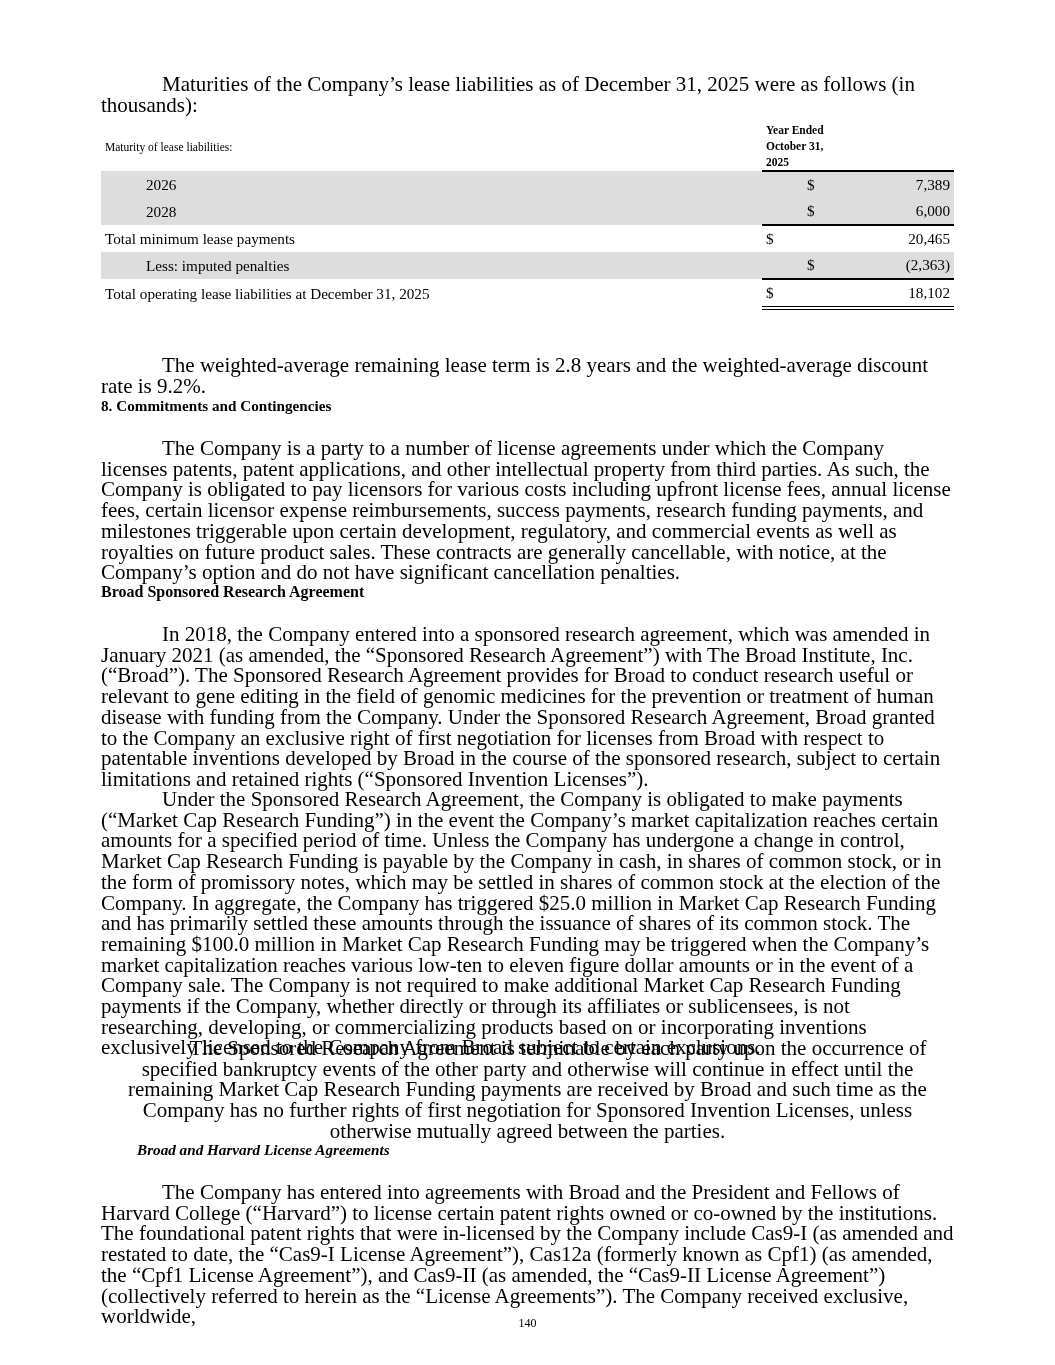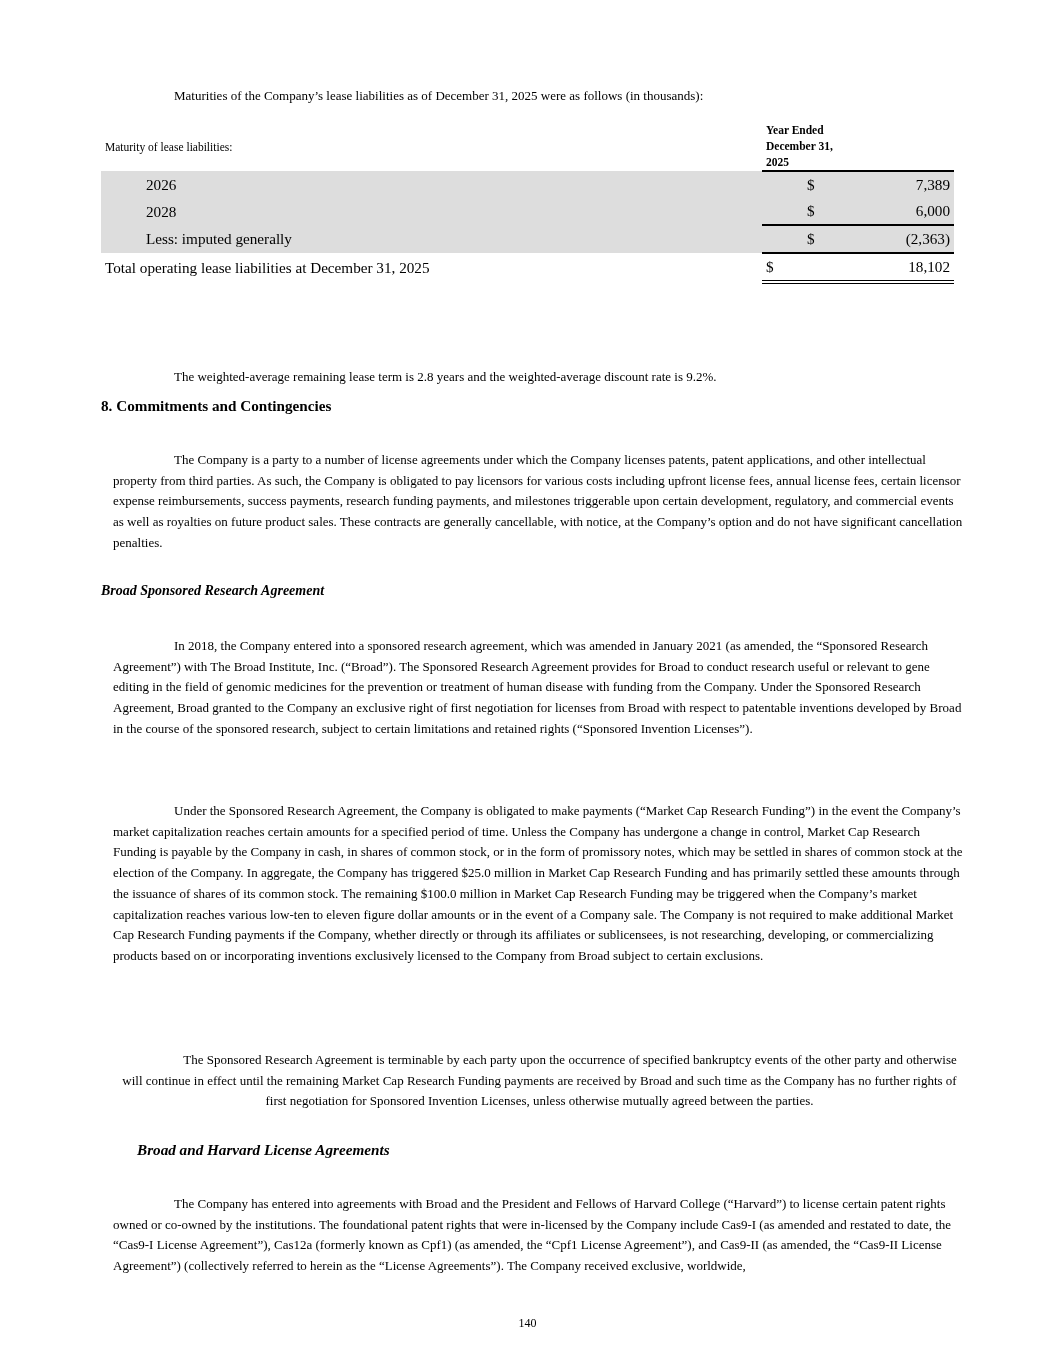--- a/index.html
+++ b/index.html
@@ -2,42 +2,42 @@
 <html><head>
 <meta charset="utf-8">
 <style>
   html, body { margin: 0; padding: 0; background: #ffffff; }
   body {
     width: 1055px; height: 1365px; position: relative; overflow: hidden;
     font-family: "Liberation Serif", "DejaVu Serif", serif;
     color: #000;
   }
   .page { position: absolute; left: 101px; top: 0; width: 853px; }
-  p { margin: 12px; font-size: 13px; line-height: 20.7px; text-align: left; }
+  p { margin: 0; font-size: 21px; line-height: 20.7px; text-align: left; }
   .indent { text-indent: 61px; }
   .intro { position: absolute; top: 74px; left: 0; width: 853px; }
   table.lease {
     position: absolute; top: 122px; left: 0; width: 853px;
     border-collapse: collapse; font-size: 15.2px;
   }
   table.lease td { padding: 0 4px; height: 26px; vertical-align: middle; }
   .hdr td { height: auto; vertical-align: bottom; padding-bottom: 2px; }
   .hdr .lbl { font-size: 11.5px; font-weight: normal; }
   .hdr .col { font-size: 11.5px; font-weight: bold; line-height: 16px; border-bottom: 2px solid #000; }
   tr.shade td { background: #dddddd; padding-left: 45px; }
   td.dol { width: 20px; text-align: left; padding-left: 4px; }
   td.amt { width: 74px; text-align: right; padding-right: 2px; }
   td.lab { padding-left: 5px; }
   td.ul { border-bottom: 2px solid #000; }
   td.dul { border-bottom: 4px double #000; }
   .gap { width: 10px; }
   .note { position: absolute; top: 355px; left: 0; }
   .h8 { position: absolute; top: 397px; left: 0; font-weight: bold; font-size: 15.2px; }
   .p1 { position: absolute; top: 438px; left: 0; width: 853px; }
-  .h-brsa { position: absolute; top: 583px; left: 0; font-weight: bold; font-style: italic; font-size: 14px; }
+  .h-brsa { position: absolute; top: 583px; left: 0; font-weight: bold; font-size: 16px; }
   .p2 { position: absolute; top: 624px; left: 0; width: 853px; }
   .p3 { position: absolute; top: 789px; left: 0; width: 853px; }
   .p4 { position: absolute; top: 1038px; left: 0; width: 853px; text-align: center; }
   .h-bhla { position: absolute; top: 1141px; left: 0; font-weight: bold; font-style: italic; font-size: 15.2px; margin-left: 36px; }
   .p5 { position: absolute; top: 1182px; left: 0; width: 853px; }
   .pagenum { position: absolute; top: 1316px; left: 0; width: 853px; text-align: center; font-size: 12px; }
 </style>
 </head>
 <body>
 
@@ -45,38 +45,44 @@
 
   <p class="intro indent">Maturities of the Company’s lease liabilities as of December 31, 2025 were as follows (in thousands):</p>
 
   <table class="lease">
     <tbody>
         <tr class="hdr">
       <td class="lbl">Maturity of lease liabilities:</td>
       <td class="gap"></td>
       <td class="col" colspan="2">
         <div>Year Ended</div>
-        <div>December 31,</div>
+        <div>October 31,</div>
         <div>2025</div>
       </td>
     </tr>
     <tr class="shade">
       <td class="lab">2026</td>
       <td class="gap"></td>
       <td class="dol">$</td>
       <td class="amt">7,389</td>
     </tr>
     <tr class="shade">
       <td class="lab">2028</td>
       <td class="gap"></td>
       <td class="dol ul">$</td>
       <td class="amt ul">6,000</td>
     </tr>
+    <tr>
+      <td class="lab">Total minimum lease payments</td>
+      <td class="gap"></td>
+      <td class="dol">$</td>
+      <td class="amt">20,465</td>
+    </tr>
     <tr class="shade">
-      <td class="lab">Less: imputed generally</td>
+      <td class="lab">Less: imputed penalties</td>
       <td class="gap"></td>
       <td class="dol ul">$</td>
       <td class="amt ul">(2,363)</td>
     </tr>
     <tr>
       <td class="lab">Total operating lease liabilities at December 31, 2025</td>
       <td class="gap"></td>
       <td class="dol dul">$</td>
       <td class="amt dul">18,102</td>
     </tr>

